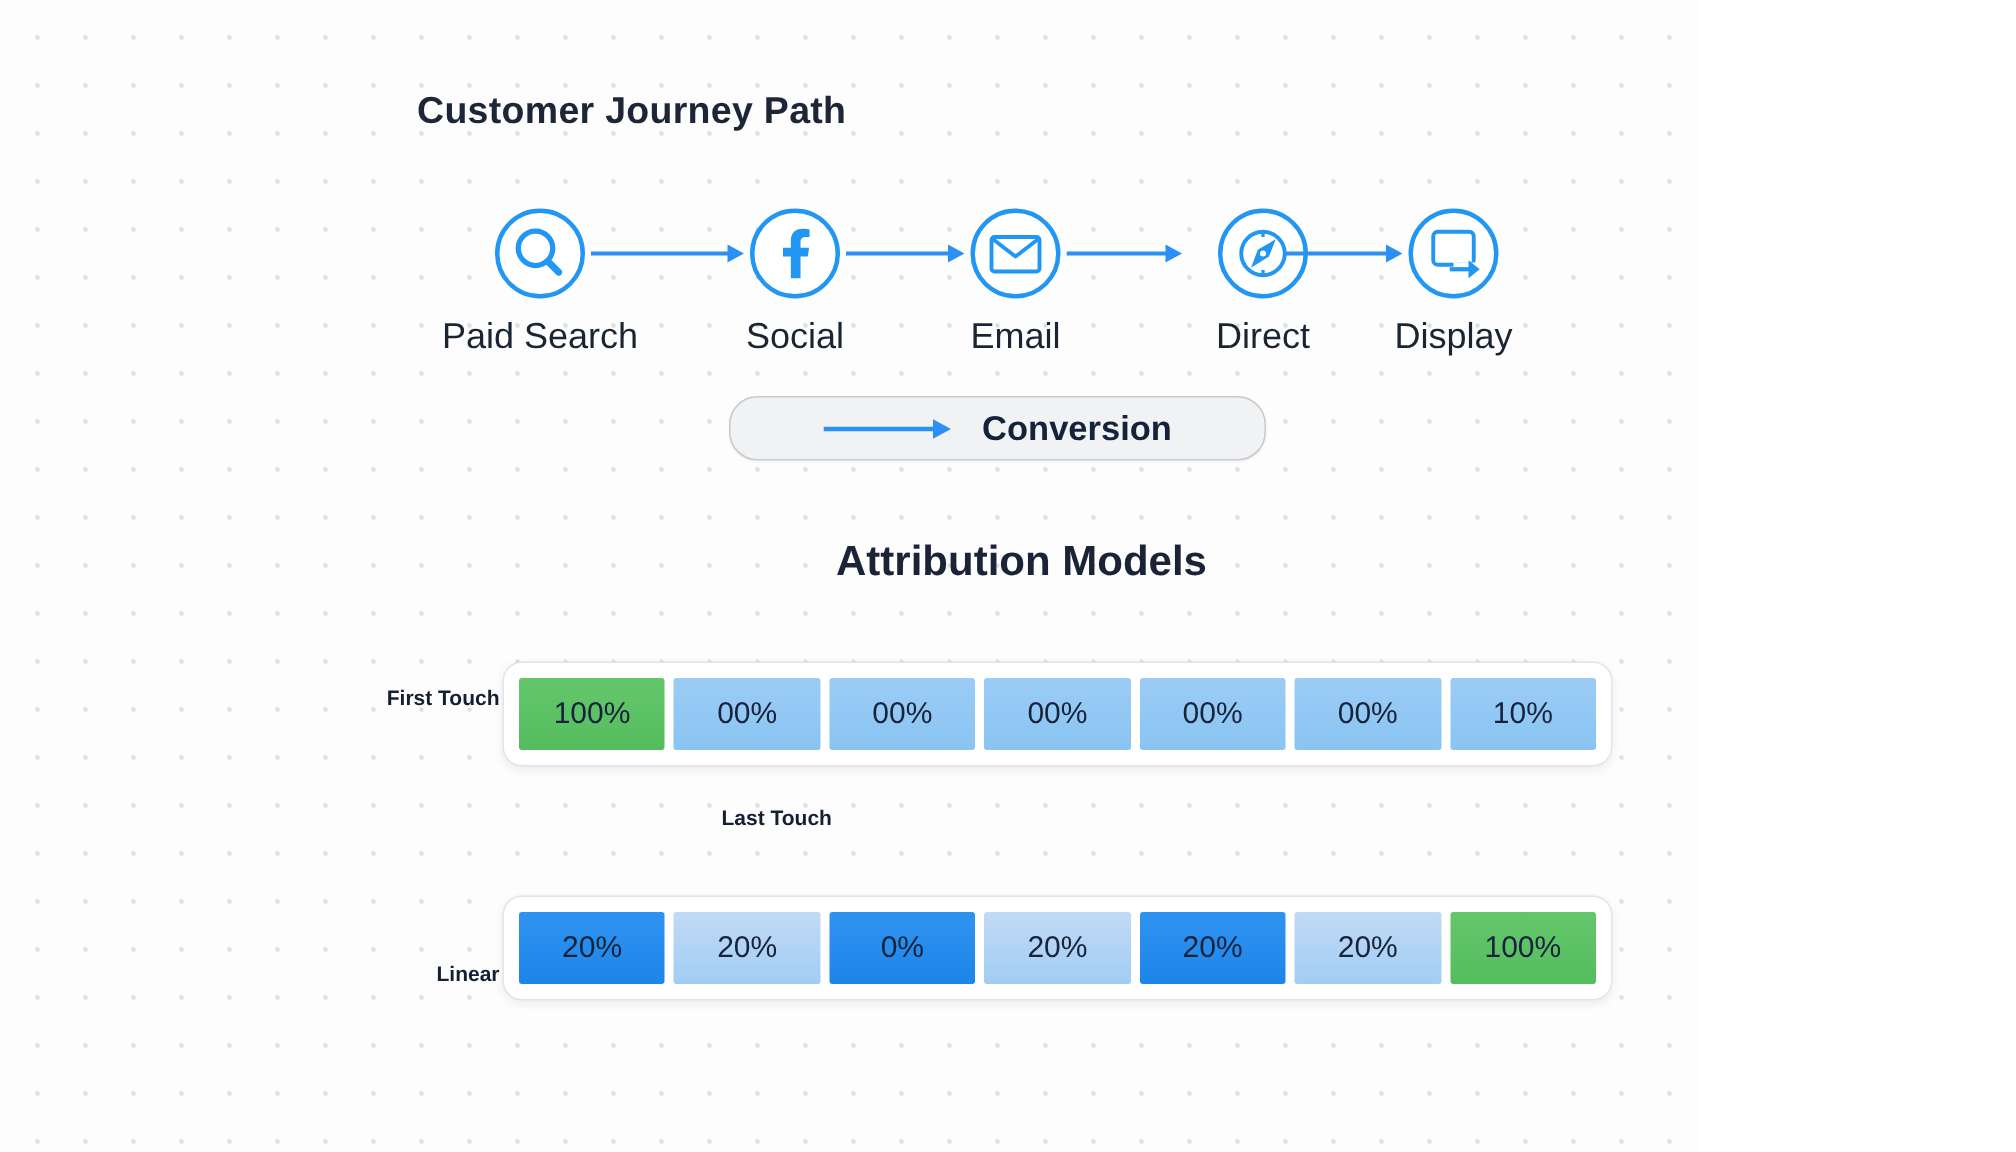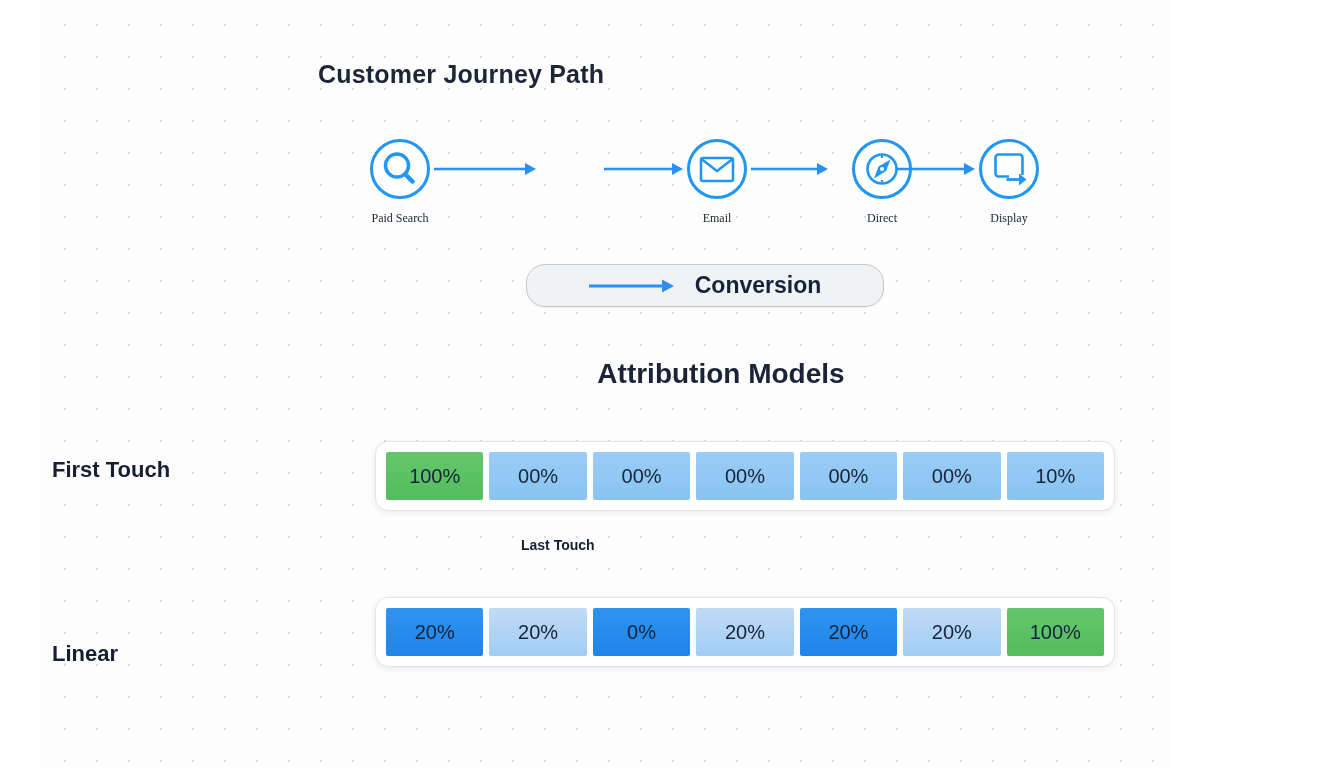--- a/index.html
+++ b/index.html
@@ -1,44 +1,44 @@
 <!DOCTYPE html>
 <html><head>
 <meta charset="utf-8">
 <style>
   html,body{margin:0;padding:0;}
   body{font-family:"Liberation Sans", sans-serif;}
   #stage{
     position:relative; width:1132px; height:768px; overflow:hidden;
     background-color:#fdfdfe;
     background-image:radial-gradient(circle, #d9dcdf 1.3px, transparent 1.5px);
-    background-size:32px 32px; background-position:9px 9px;margin-left:40px;
+    background-size:32px 32px; background-position:9px 9px;
   }
   .journey-title{
     position:absolute; left:278px; top:60px;
     font-size:25px; font-weight:700; color:#1c2637; letter-spacing:.2px;
   }
   .step{position:absolute; top:138px; width:140px; text-align:center;}
   .step .circle{width:62px; height:62px; margin:0 auto; display:block;}
-  .step .step-label{margin-top:11px; font-size:12px; color:#1b2531;font-family:Liberation Serif, serif;}
+  .step .step-label{margin-top:11px; font-size:24px; color:#1b2531;}
   .flow-arrow{position:absolute; top:161px; height:16px;}
   .conversion{
     position:absolute; left:486px; top:264px; width:358px; height:43px;
     background:#f1f2f3; border:1.5px solid #c7c9cb; border-radius:19px;
     box-sizing:border-box; display:flex; align-items:center; justify-content:center;
     gap:20px; box-shadow:0 1px 2px rgba(20,30,50,.06);
   }
   .conversion .conv-label{font-size:23px; font-weight:700; color:#14223a;}
   .attr-title{
     position:absolute; left:481px; top:358px; width:400px; text-align:center;
     font-size:28px; font-weight:700; color:#1a2436;
   }
   .row-label{
-    position:absolute; left:0; width:333px; text-align:left;
-    font-size:22px; font-weight:700; color:#141f33;padding-left:12px;
+    position:absolute; left:0; width:333px; text-align:right;
+    font-size:14px; font-weight:700; color:#141f33;
   }
   .attr-bar{
     position:absolute; left:335px; width:740px; height:70px;
     background:#ffffff; border:1px solid #e3e4e7; border-radius:13px;
     box-sizing:border-box; box-shadow:0 2px 6px rgba(30,40,60,.08);
     display:flex; align-items:center; gap:6px; padding:0 10px;
   }
   .seg{
     flex:1; height:48px; border-radius:2px;
     display:flex; align-items:center; justify-content:center;
@@ -62,20 +62,29 @@
 
   <div class="step" style="left:290px;">
     <svg class="circle" viewBox="0 0 62 62">
       <circle cx="31" cy="31" r="28.5" fill="#ffffff" stroke="#2196f3" stroke-width="3"></circle>
       <circle cx="28" cy="27.5" r="11.5" fill="none" stroke="#2196f3" stroke-width="3.5"></circle>
       <line x1="36.5" y1="36.5" x2="43.5" y2="43.5" stroke="#2196f3" stroke-width="4.5" stroke-linecap="round"></line>
     </svg>
     <div class="step-label">Paid Search</div>
   </div>
 
+  <div class="step" style="left:460px;">
+    <svg class="circle" viewBox="0 0 62 62">
+      <circle cx="31" cy="31" r="28.5" fill="#ffffff" stroke="#2196f3" stroke-width="3"></circle>
+      <g transform="translate(21.5,14.5) scale(0.0645)">
+        <path fill="#2196f3" d="M279.14 288l14.22-92.66h-88.91v-60.13c0-25.35 12.42-50.06 52.24-50.06h40.42V6.26S260.43 0 225.36 0c-73.22 0-121.08 44.38-121.08 124.72v70.62H22.89V288h81.39v224h100.17V288z"></path>
+      </g>
+    </svg>
+    <div class="step-label">Social</div>
+  </div>
 
   <div class="step" style="left:607px;">
     <svg class="circle" viewBox="0 0 62 62">
       <circle cx="31" cy="31" r="28.5" fill="#ffffff" stroke="#2196f3" stroke-width="3"></circle>
       <rect x="15" y="20" width="32" height="23" rx="2" fill="none" stroke="#2196f3" stroke-width="2.6"></rect>
       <polyline points="16,21.5 31,33 46,21.5" fill="none" stroke="#2196f3" stroke-width="2.6" stroke-linejoin="round"></polyline>
     </svg>
     <div class="step-label">Email</div>
   </div>
 

